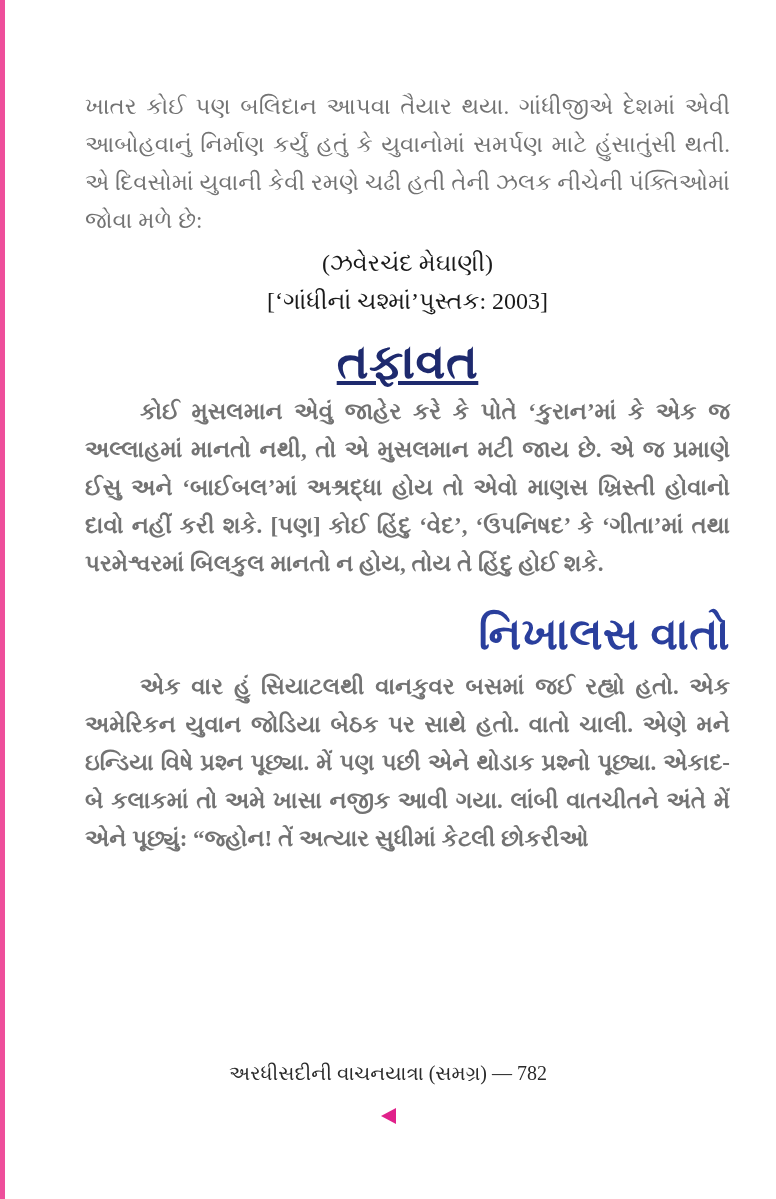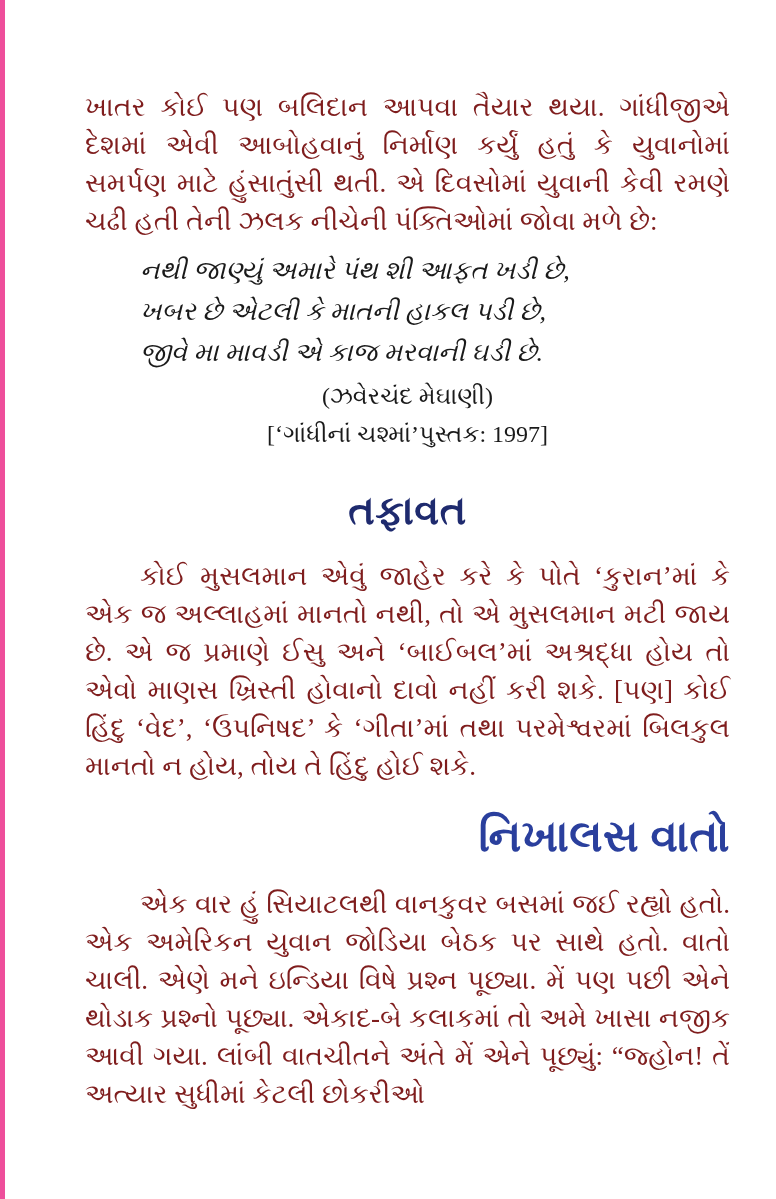--- a/index.html
+++ b/index.html
@@ -25,25 +25,25 @@
     background: #ee4e9b;
   }
   .content {
     position: absolute;
     left: 85px;
     right: 46px;
     top: 88px;
   }
   .body-text {
     margin: 0;
-    font-size: 27px;
+    font-size: 23px;
     line-height: 38px;
     text-align: justify;
     text-justify: inter-word;
-    color: #7f1d1d;
+    color: #737373;
   }
   .body-text.indent {
     text-indent: 55px;
   }
   .poem {
     margin: 10px 0 0 55px;
     font-style: italic;
   }
   .poem-line {
     font-size: 26px;
@@ -59,34 +59,36 @@
   .attribution.author {
     margin-top: 4px;
   }
   .heading {
     margin: 0;
     text-align: center;
     font-weight: bold;
     letter-spacing: 0.5px;
   }
   .heading.primary {
-    margin-top: 32px;
-    font-size: 40px;
+    margin-top: 16px;
+    font-size: 48px;
     line-height: 52px;
     color: #1e2a6e;
+    text-decoration: underline;
   }
   .heading.secondary {
     margin-top: 24px;
     font-size: 44px;
     line-height: 56px;
     color: #2a3f9d;
     text-align: right;
   }
   .para-after-heading {
-    margin-top: 20px;
+    margin-top: 5px;
+    font-weight: bold;
   }
   .footer {
     position: absolute;
     left: 0;
     right: 0;
     top: 1060px;
     text-align: center;
   }
   .footer-text {
     font-size: 20px;
@@ -106,35 +108,34 @@
 <body>
 
 <div class="page">
 
   <div class="left-stripe"></div>
 
   <main class="content">
 
     <p class="body-text">ખાતર કોઈ પણ બલિદાન આપવા તૈયાર થયા. ગાંધીજીએ દેશમાં એવી આબોહવાનું નિર્માણ કર્યું હતું કે યુવાનોમાં સમર્પણ માટે હુંસાતુંસી થતી. એ દિવસોમાં યુવાની કેવી રમણે ચઢી હતી તેની ઝલક નીચેની પંક્તિઓમાં જોવા મળે છે:</p>
 
-    <div class="poem">
-      <div class="poem-line">નથી જાણ્યું અમારે પંથ શી આફત ખડી છે,</div>
-      <div class="poem-line">ખબર છે એટલી કે માતની હાકલ પડી છે,</div>
-      <div class="poem-line">જીવે મા માવડી એ કાજ મરવાની ઘડી છે.</div>
-    </div>
 
     <p class="attribution author">(ઝવેરચંદ મેઘાણી)</p>
 
-    <p class="attribution">[‘ગાંધીનાં ચશ્માં’પુસ્તક: 1997]</p>
+    <p class="attribution">[‘ગાંધીનાં ચશ્માં’પુસ્તક: 2003]</p>
 
     <h2 class="heading primary">તફાવત</h2>
 
     <p class="body-text indent para-after-heading">કોઈ મુસલમાન એવું જાહેર કરે કે પોતે ‘કુરાન’માં કે એક જ અલ્લાહમાં માનતો નથી, તો એ મુસલમાન મટી જાય છે. એ જ પ્રમાણે ઈસુ અને ‘બાઈબલ’માં અશ્રદ્ધા હોય તો એવો માણસ ખ્રિસ્તી હોવાનો દાવો નહીં કરી શકે. [પણ] કોઈ હિંદુ ‘વેદ’, ‘ઉપનિષદ’ કે ‘ગીતા’માં તથા પરમેશ્વરમાં બિલકુલ માનતો ન હોય, તોય તે હિંદુ હોઈ શકે.</p>
 
 
     <h2 class="heading secondary">નિખાલસ વાતો</h2>
 
     <p class="body-text indent para-after-heading">એક વાર હું સિયાટલથી વાનકુવર બસમાં જઈ રહ્યો હતો. એક અમેરિકન યુવાન જોડિયા બેઠક પર સાથે હતો. વાતો ચાલી. એણે મને ઇન્ડિયા વિષે પ્રશ્ન પૂછ્યા. મેં પણ પછી એને થોડાક પ્રશ્નો પૂછ્યા. એકાદ-બે કલાકમાં તો અમે ખાસા નજીક આવી ગયા. લાંબી વાતચીતને અંતે મેં એને પૂછ્યું: “જ્હોન! તેં અત્યાર સુધીમાં કેટલી છોકરીઓ</p>
 
   </main>
 
+  <footer class="footer">
+    <div class="footer-text">અરધીસદીની વાચનયાત્રા (સમગ્ર) — 782</div>
+    <div class="nav-triangle"></div>
+  </footer>
 
 </div>
 
 </body></html>

